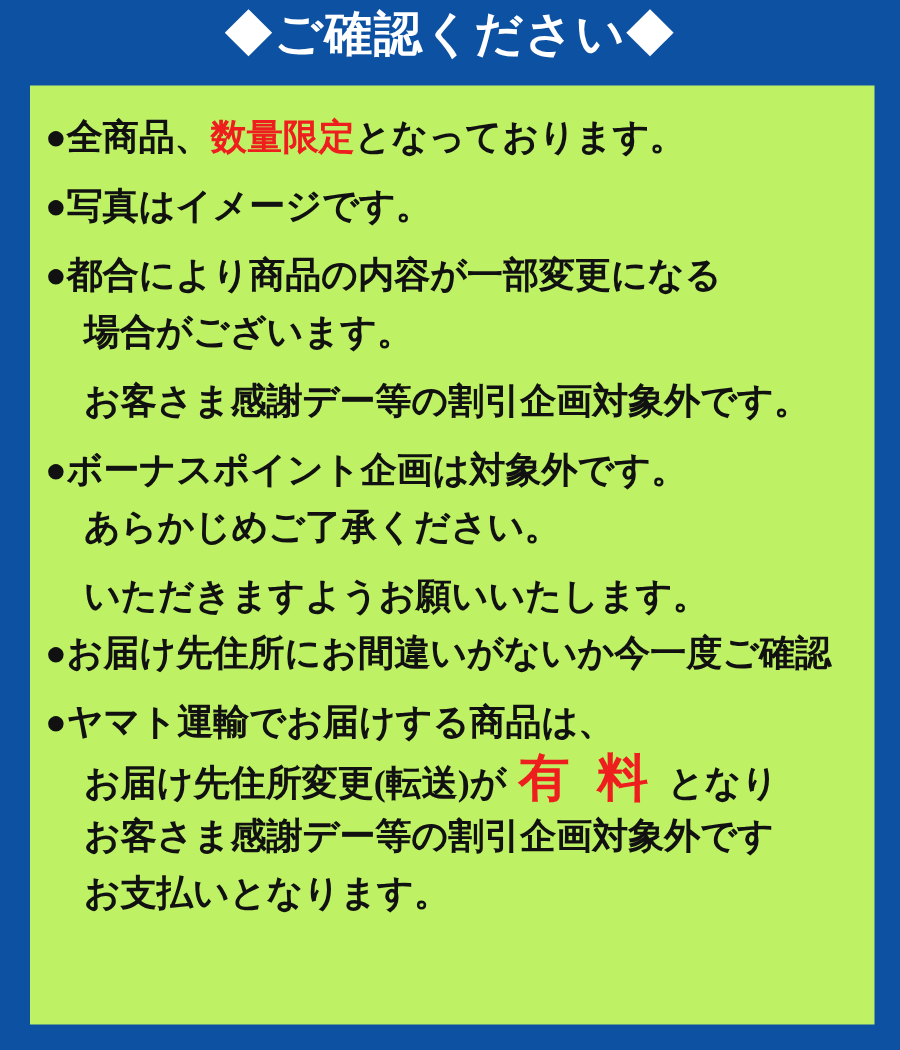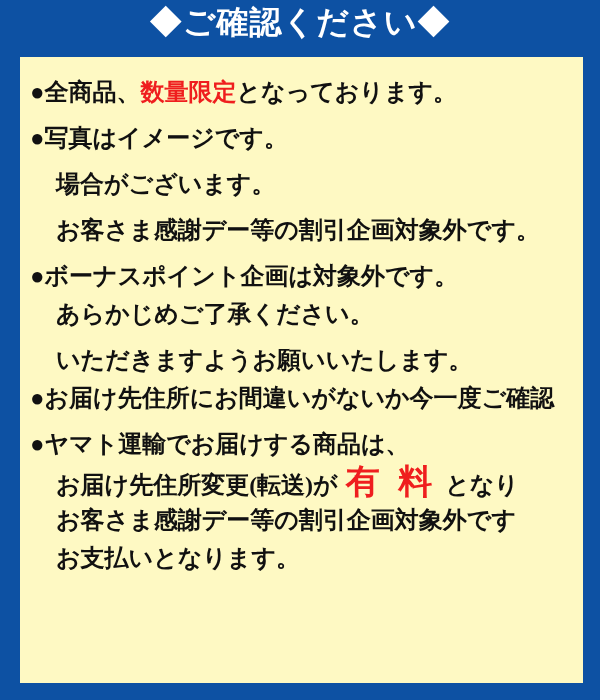--- a/index.html
+++ b/index.html
@@ -22,21 +22,21 @@
     font-size: 32px;
     font-weight: bold;
     letter-spacing: 1px;
   }
   .notice-box {
     position: absolute;
     left: 20px;
     top: 57px;
     width: 563px;
     height: 626px;
-    background: #fef9c3;
+    background: #bef264;
     box-sizing: border-box;
     padding: 16px 6px 0 10px;
     overflow: hidden;
   }
   .item {
     margin-bottom: 8px;
     font-size: 24px;
     font-weight: bold;
     color: #111111;
     line-height: 38px;
@@ -62,20 +62,21 @@
 
 <div class="notice-box">
   <div>
       <div class="item">
         <div class="line"><span class="bullet">●</span><span>全商品、</span><span class="red">数量限定</span><span>となっております。</span></div>
       </div>
       <div class="item">
         <div class="line"><span class="bullet">●</span><span>写真はイメージです。</span></div>
       </div>
       <div class="item">
+        <div class="line"><span class="bullet">●</span><span>都合により商品の内容が一部変更になる</span></div>
         <div class="line cont"><span>場合がございます。</span></div>
       </div>
       <div class="item">
         <div class="line cont"><span>お客さま感謝デー等の割引企画対象外です。</span></div>
       </div>
       <div class="item">
         <div class="line"><span class="bullet">●</span><span>ボーナスポイント企画は対象外です。</span></div>
         <div class="line cont"><span>あらかじめご了承ください。</span></div>
       </div>
       <div class="item">

